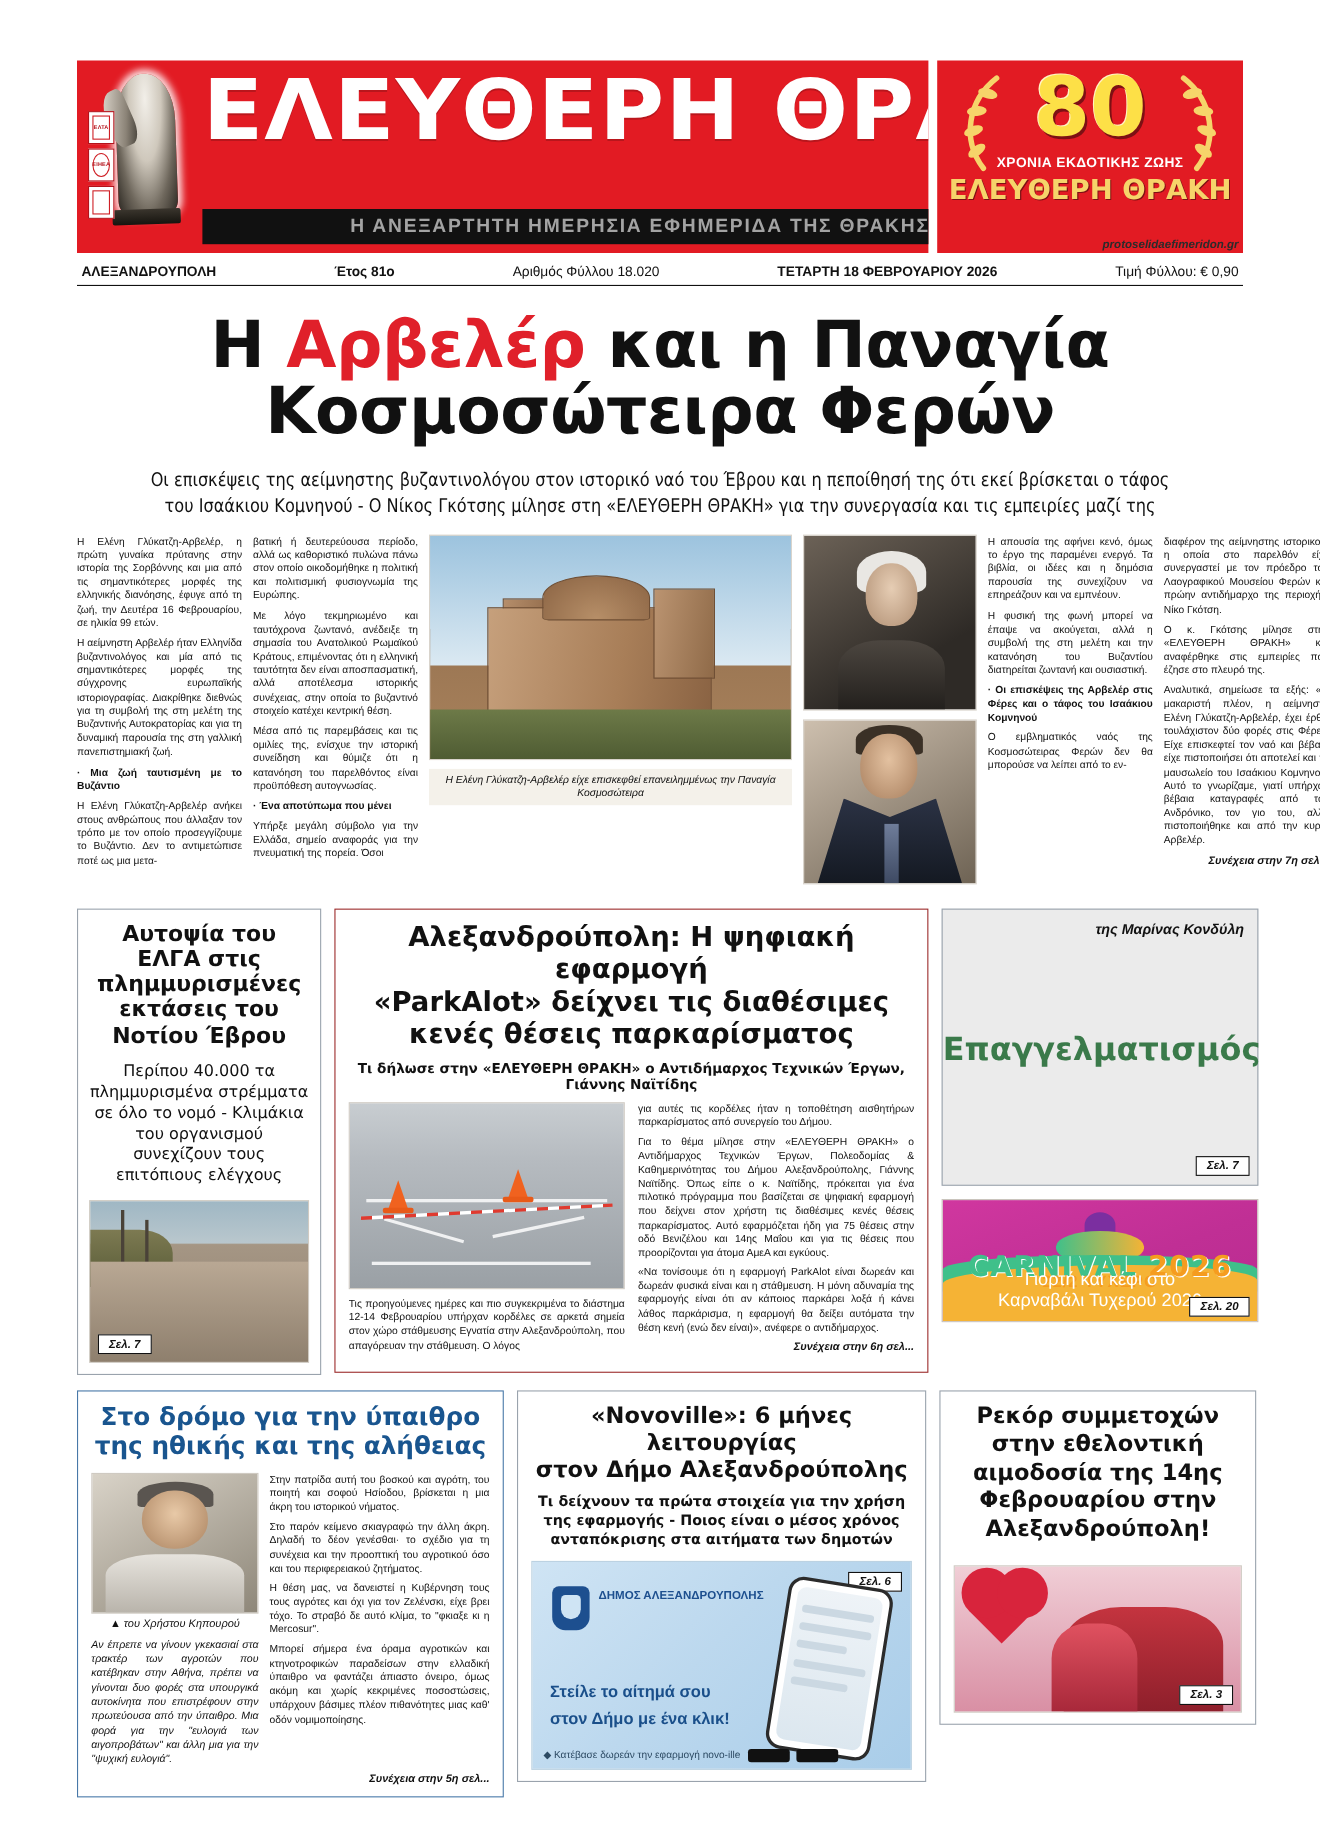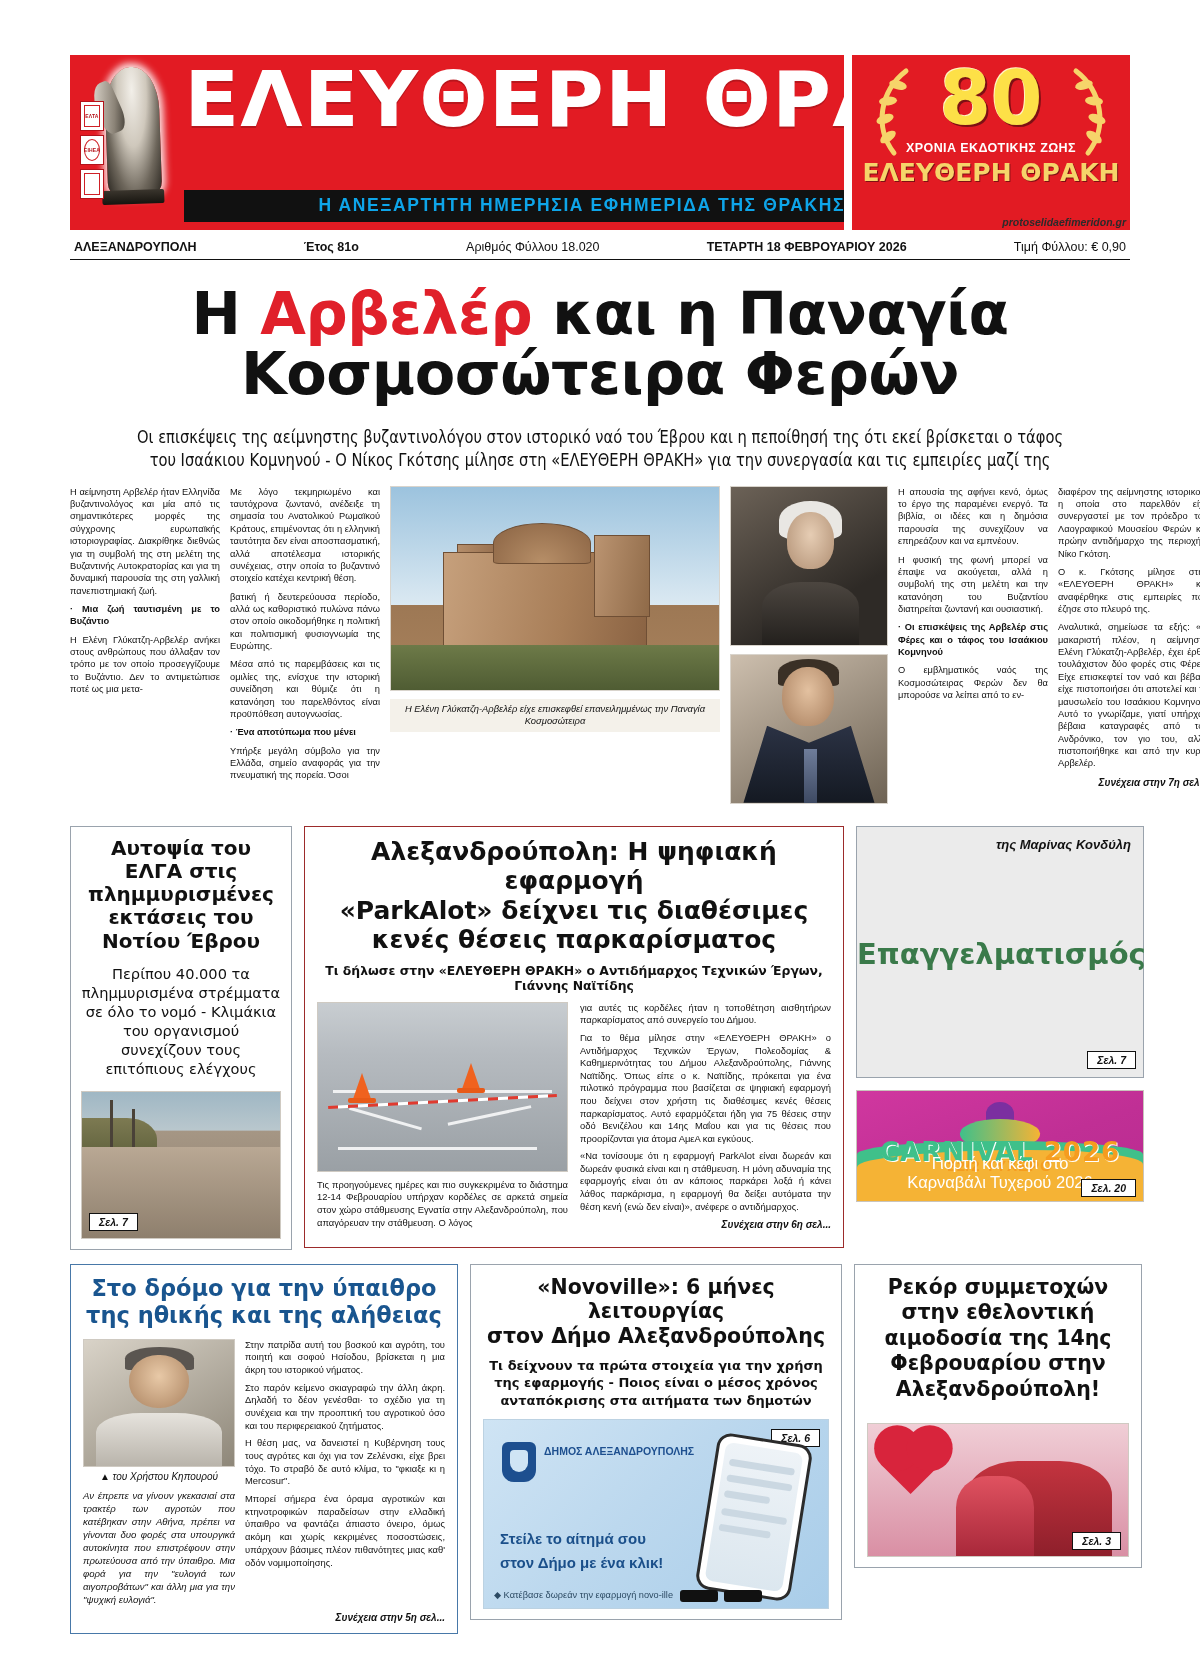--- a/index.html
+++ b/index.html
@@ -53,21 +53,21 @@
   .mast-right { flex:1 1 auto; display:flex; flex-direction:column; justify-content:space-between; height:100%; padding-top:4px;}
   .mast-title {
     color:#ffffff; font-weight:bold; font-size:76px; line-height:.92;
     letter-spacing:1px; text-align:left; white-space:nowrap;
     font-family:"DejaVu Sans", sans-serif;
     transform:scaleX(1.06); transform-origin:left center;
     text-shadow:0 2px 0 rgba(0,0,0,.18);
     padding-left:4px;
   }
   .mast-sub-bar {
-    background:#111; color:#0ea5e9; text-align:center;
+    background:#111; color:#a3a3a3; text-align:center;
     font-weight:bold; font-size:17.5px; letter-spacing:1.6px;
     padding:5px 4px 6px 4px; margin-top:6px; margin-left:4px;
   }
   
   .badge80 {
     flex:0 0 278px; width:278px; height:175px; background:#e21b23;
     position:relative; overflow:hidden; color:#fff;
     display:flex; flex-direction:column; align-items:center; justify-content:flex-start;
   }
   .badge80 .ring {
@@ -351,28 +351,29 @@
   </div>
 
   <div class="sub-deck">
     <div>Οι επισκέψεις της αείμνηστης βυζαντινολόγου στον ιστορικό ναό του Έβρου και η πεποίθησή της ότι εκεί βρίσκεται ο τάφος</div>
     <div>του Ισαάκιου Κομνηνού - Ο Νίκος Γκότσης μίλησε στη «ΕΛΕΥΘΕΡΗ ΘΡΑΚΗ» για την συνεργασία και τις εμπειρίες μαζί της</div>
   </div>
 
   <div class="lead-grid">
 
     <div class="col">
+      <p>Η Ελένη Γλύκατζη-Αρβελέρ, η πρώτη γυναίκα πρύτανης στην ιστορία της Σορβόννης και μια από τις σημαντικότερες μορφές της ελληνικής διανόησης, έφυγε από τη ζωή, την Δευτέρα 16 Φεβρουαρίου, σε ηλικία 99 ετών.</p>
       <p>Η αείμνηστη Αρβελέρ ήταν Ελληνίδα βυζαντινολόγος και μία από τις σημαντικότερες μορφές της σύγχρονης ευρωπαϊκής ιστοριογραφίας. Διακρίθηκε διεθνώς για τη συμβολή της στη μελέτη της Βυζαντινής Αυτοκρατορίας και για τη δυναμική παρουσία της στη γαλλική πανεπιστημιακή ζωή.</p>
       <p><b>· Μια ζωή ταυτισμένη με το Βυζάντιο</b></p>
       <p>Η Ελένη Γλύκατζη-Αρβελέρ ανήκει στους ανθρώπους που άλλαξαν τον τρόπο με τον οποίο προσεγγίζουμε το Βυζάντιο. Δεν το αντιμετώπισε ποτέ ως μια μετα-</p>
     </div>
 
     <div class="col">
+      <p>βατική ή δευτερεύουσα περίοδο, αλλά ως καθοριστικό πυλώνα πάνω στον οποίο οικοδομήθηκε η πολιτική και πολιτισμική φυσιογνωμία της Ευρώπης.</p>
       <p>Με λόγο τεκμηριωμένο και ταυτόχρονα ζωντανό, ανέδειξε τη σημασία του Ανατολικού Ρωμαϊκού Κράτους, επιμένοντας ότι η ελληνική ταυτότητα δεν είναι αποσπασματική, αλλά αποτέλεσμα ιστορικής συνέχειας, στην οποία το βυζαντινό στοιχείο κατέχει κεντρική θέση.</p>
-      <p>βατική ή δευτερεύουσα περίοδο, αλλά ως καθοριστικό πυλώνα πάνω στον οποίο οικοδομήθηκε η πολιτική και πολιτισμική φυσιογνωμία της Ευρώπης.</p>
       <p>Μέσα από τις παρεμβάσεις και τις ομιλίες της, ενίσχυε την ιστορική συνείδηση και θύμιζε ότι η κατανόηση του παρελθόντος είναι προϋπόθεση αυτογνωσίας.</p>
       <p><b>· Ένα αποτύπωμα που μένει</b></p>
       <p>Υπήρξε μεγάλη σύμβολο για την Ελλάδα, σημείο αναφοράς για την πνευματική της πορεία. Όσοι</p>
     </div>
 
     <div class="photo-col">
       <div class="ph ph-church">
         <div class="church-art">
           <div class="church-sky"></div>
           <div class="church-tower2"></div>

